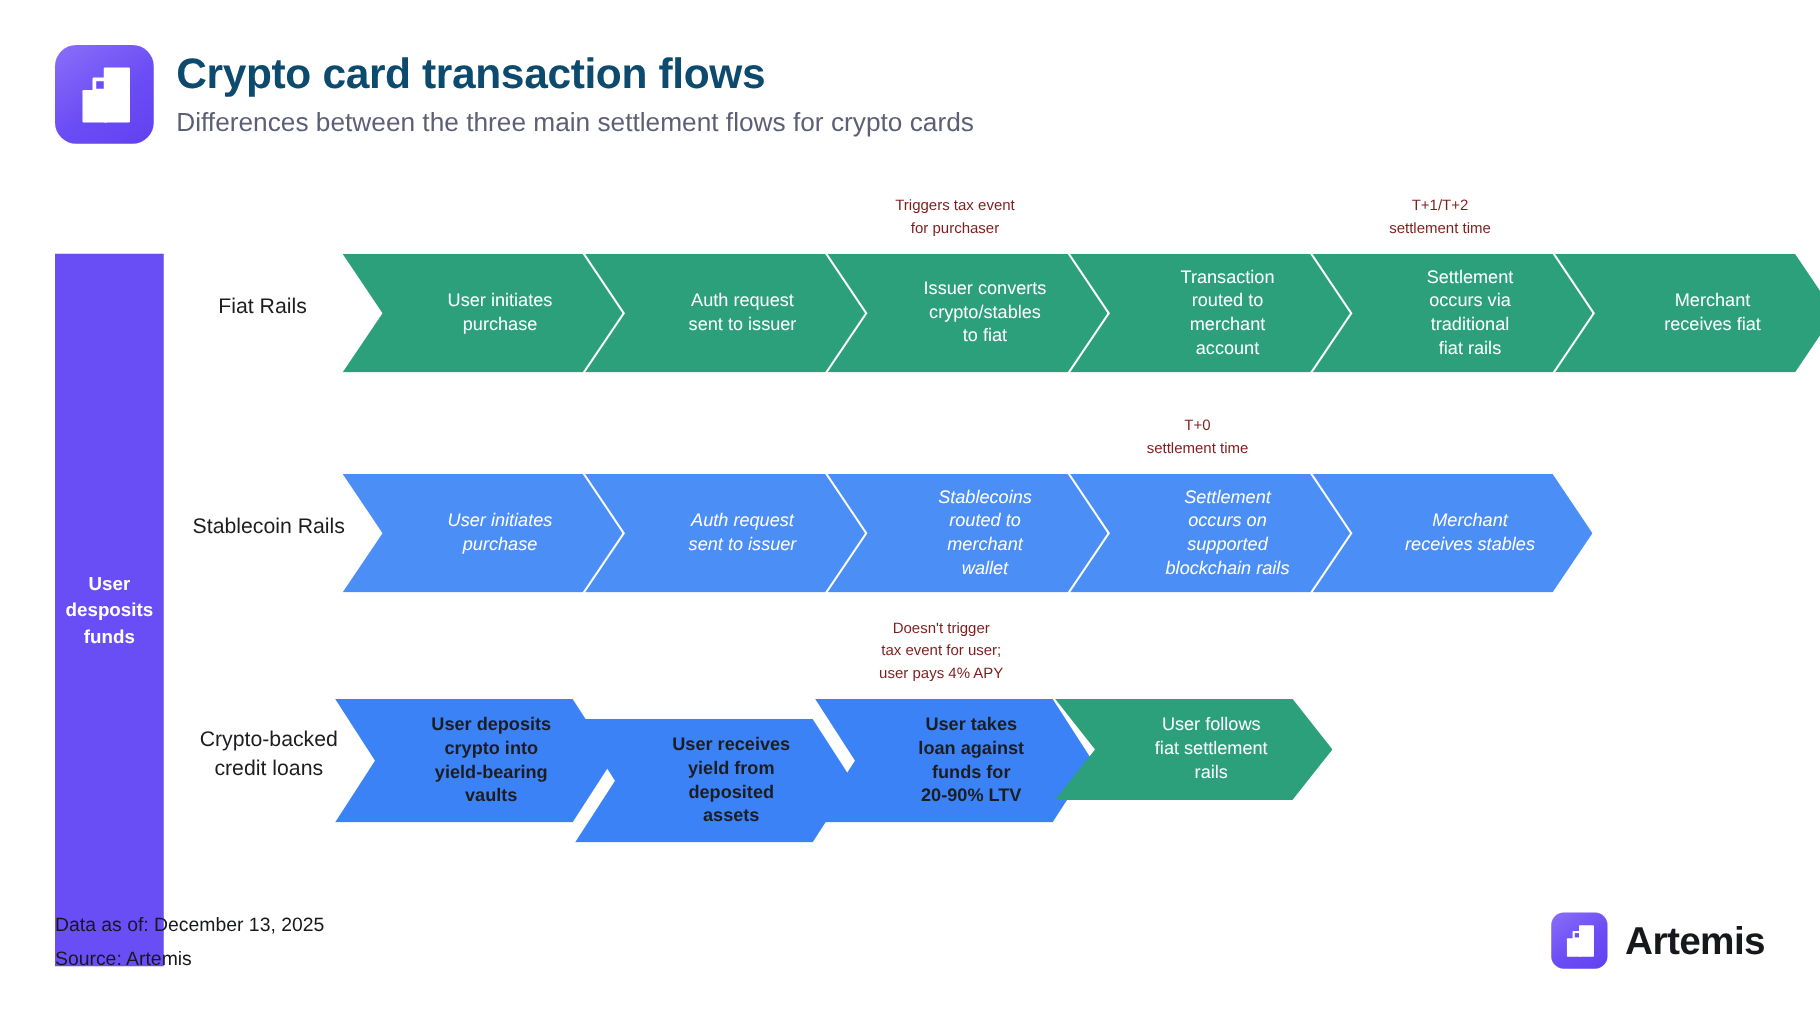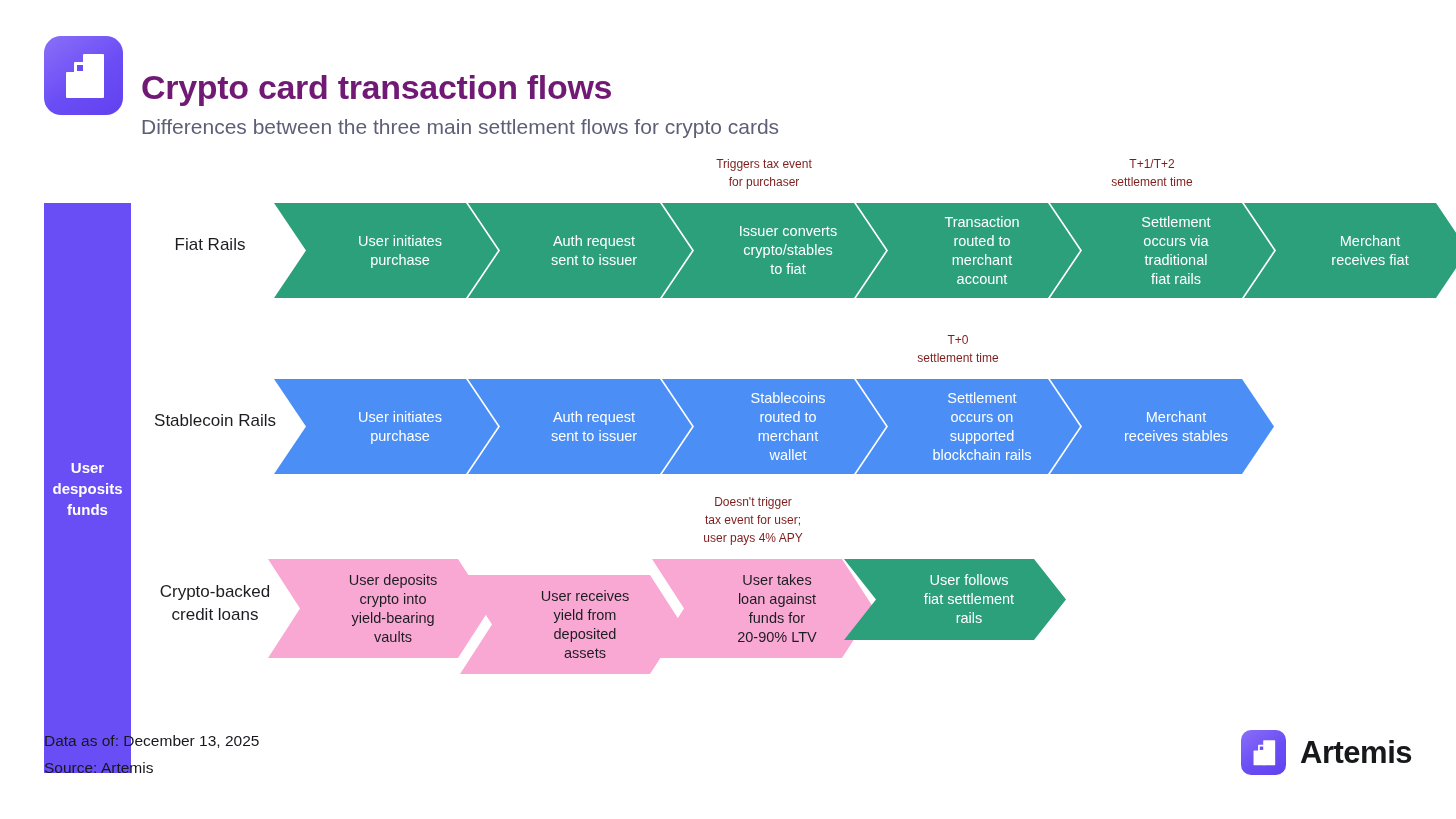--- a/index.html
+++ b/index.html
@@ -38,25 +38,24 @@
     display: block;
     flex: 0 0 auto;
   }
   .logo-mark svg { display: block; }
 
   .header-text { padding-top: 2px; }
 
   .title {
     font-size: 34px;
     font-weight: bold;
-    color: #701a75;
+    color: #0c4a6e;
     letter-spacing: -0.3px;
     line-height: 42px;
     white-space: nowrap;
-    margin-top: 28px;
   }
 
   .subtitle {
     font-size: 21px;
     color: #5d5f77;
     line-height: 30px;
     margin-top: 4px;
     white-space: nowrap;
   }
 
@@ -112,22 +111,22 @@
   }
   .chev-text {
     font-size: 14.5px;
     line-height: 19px;
     white-space: pre-line;
     position: relative;
     z-index: 2;
   }
 
   .chev.green  { background: #2ba07a; color: #ffffff; }
-  .chev.blue   { background: #4a8ef6; color: #ffffff; }
-  .chev.lav    { background: #f9a8d4; color: #1c1d21; }
+  .chev.blue   { background: #4a8ef6; color: #ffffff; font-style: italic; }
+  .chev.lav    { background: #3b82f6; color: #1c1d21; font-weight: bold; }
 
   .note {
     position: absolute;
     text-align: center;
     font-size: 12px;
     color: #7f1d1d;
     line-height: 18px;
     white-space: pre-line;
   }
 

